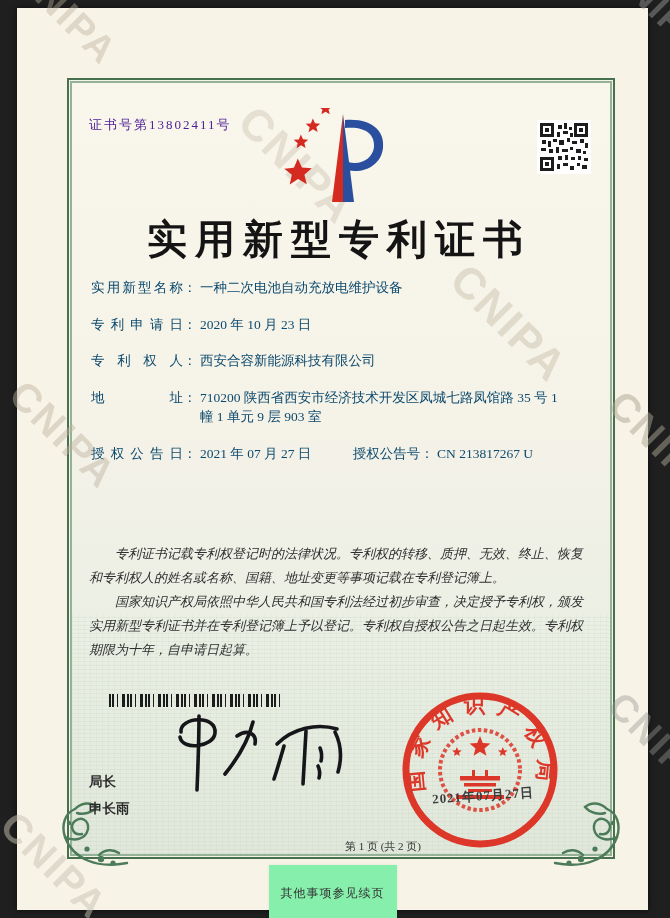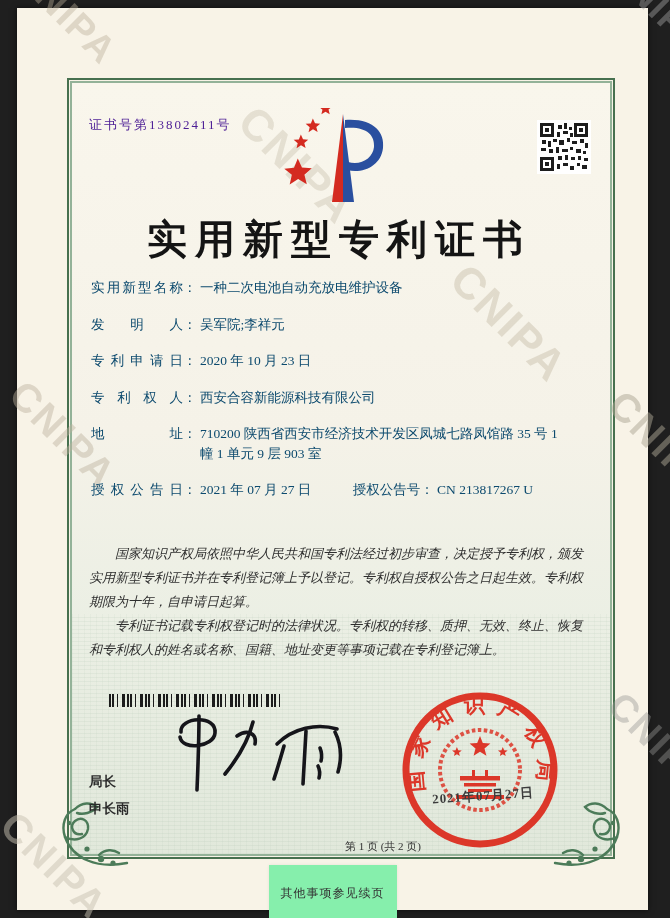--- a/index.html
+++ b/index.html
@@ -141,24 +141,20 @@
     </div>
 
     <div class="title">实用新型专利证书</div>
 
     <div class="fields">
       <div class="frow">
         <span class="flabel">实用新型名称</span><span class="fcolon">：</span>
         <span class="fvalue">一种二次电池自动充放电维护设备</span>
       </div>
       <div class="frow">
-        <span class="flabel">发明人</span><span class="fcolon">：</span>
-        <span class="fvalue">吴军院;李祥元</span>
-      </div>
-      <div class="frow">
         <span class="flabel">专利申请日</span><span class="fcolon">：</span>
         <span class="fvalue">2020 年 10 月 23 日</span>
       </div>
       <div class="frow">
         <span class="flabel">专利权人</span><span class="fcolon">：</span>
         <span class="fvalue">西安合容新能源科技有限公司</span>
       </div>
       <div class="frow">
         <span class="flabel">地址</span><span class="fcolon">：</span>
         <span class="fvalue">710200 陕西省西安市经济技术开发区凤城七路凤馆路 35 号 1 幢 1 单元 9 层 903 室</span>
@@ -169,22 +165,22 @@
           <span class="fvalue">2021 年 07 月 27 日</span>
         </span>
         <span class="grant-group2">
           <span>授权公告号</span><span class="fcolon">：</span>
           <span class="fvalue">CN 213817267 U</span>
         </span>
       </div>
     </div>
 
     <div class="paras">
+      <p>专利证书记载专利权登记时的法律状况。专利权的转移、质押、无效、终止、恢复和专利权人的姓名或名称、国籍、地址变更等事项记载在专利登记簿上。</p>
       <p>国家知识产权局依照中华人民共和国专利法经过初步审查，决定授予专利权，颁发实用新型专利证书并在专利登记簿上予以登记。专利权自授权公告之日起生效。专利权期限为十年，自申请日起算。</p>
-      <p>专利证书记载专利权登记时的法律状况。专利权的转移、质押、无效、终止、恢复和专利权人的姓名或名称、国籍、地址变更等事项记载在专利登记簿上。</p>
     </div>
 
     <div class="frame">
       <div class="frame-inner">
         <div class="guilloche"></div>
       </div>
       <svg class="corner corner-bl" viewBox="0 0 74 74">
         <g stroke="#4c7b59" stroke-width="2.4" fill="none" stroke-linecap="round">
           <path d="M72,66 C42,72 18,62 10,40 C6,28 10,16 20,12"></path>
           <path d="M10,40 C20,45 31,42 33,32 C34,23 26,19 20,24 C14,29 18,39 27,37"></path>

